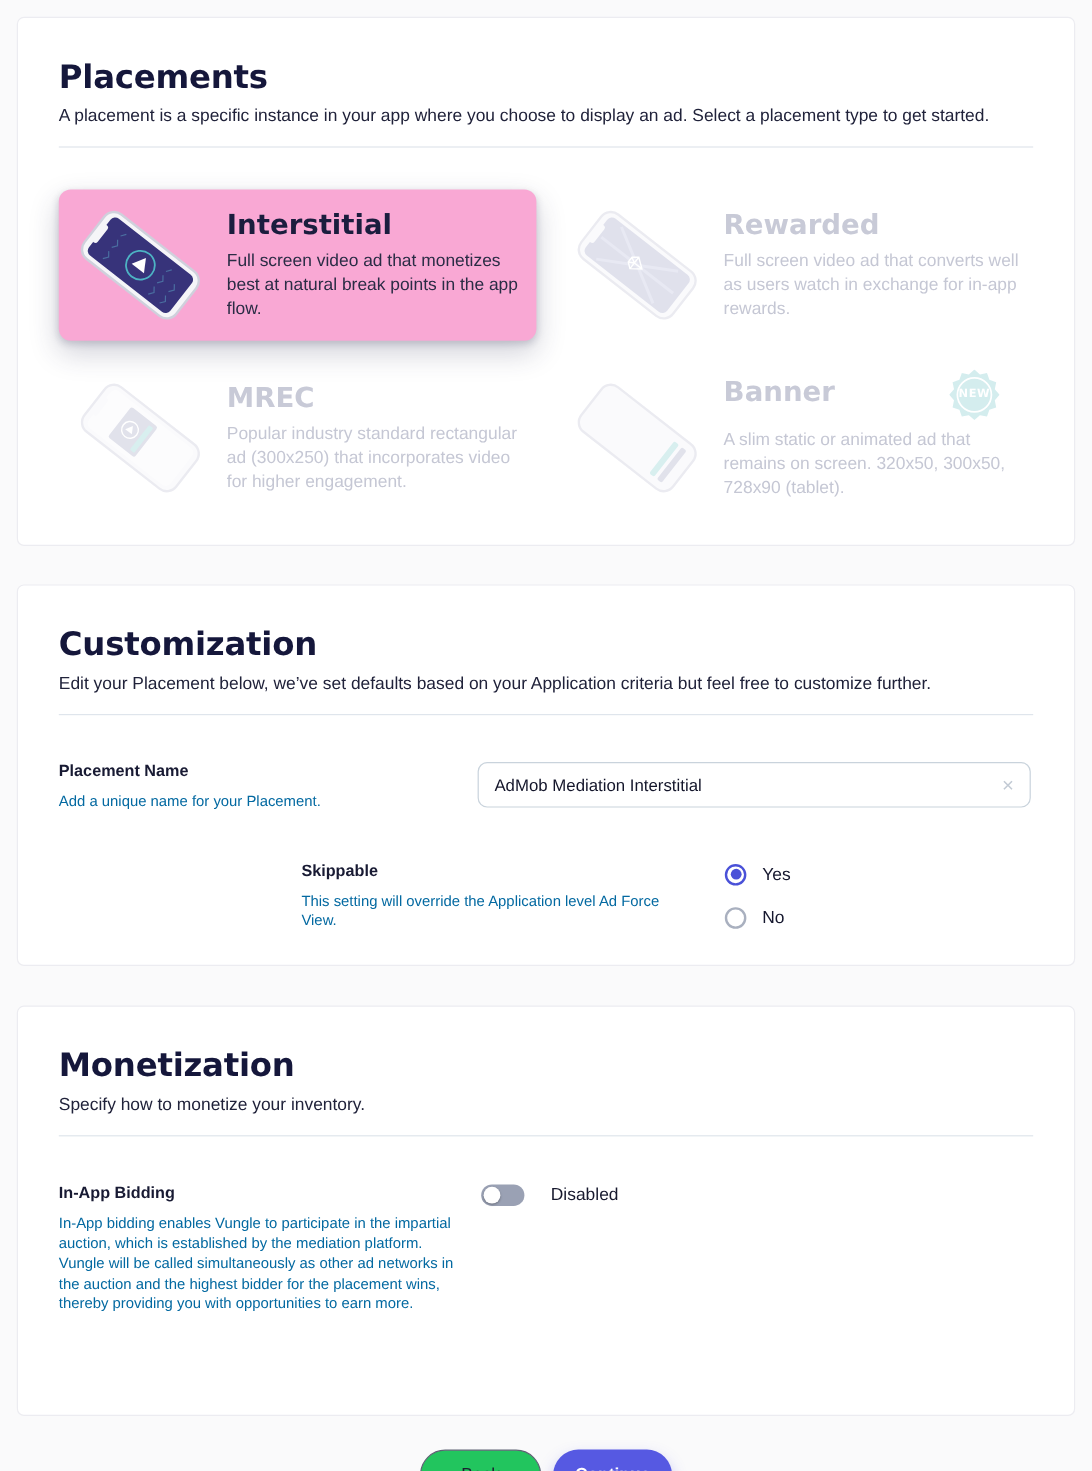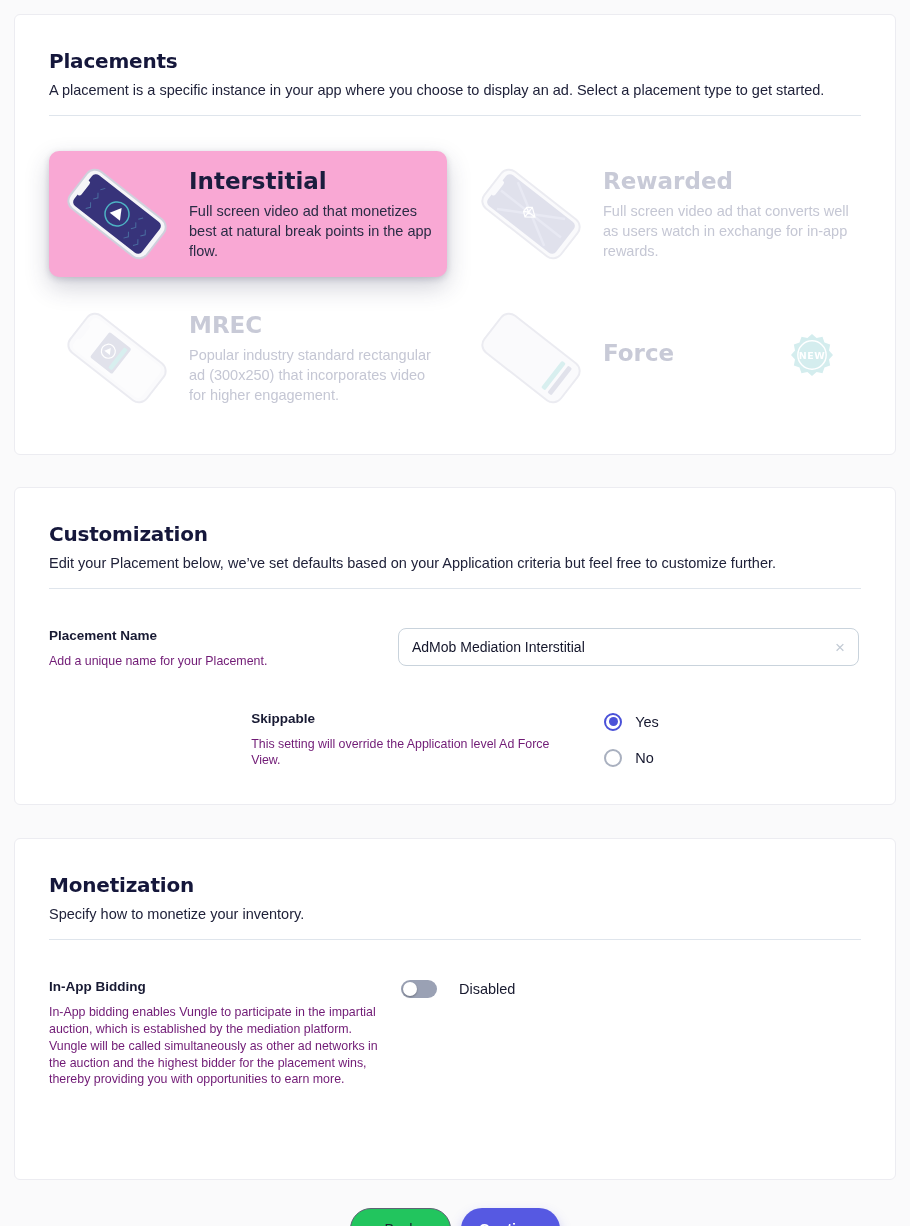--- a/index.html
+++ b/index.html
@@ -16,21 +16,21 @@
     border:1px solid #ececf1;
     border-radius:6px;
     margin:0 14px;
     padding:34px 34px 0 34px;
   }
   .card-1 { margin-top:14px; height:441px; }
   .card-2 { margin-top:32px; height:318px; }
   .card-3 { margin-top:33px; height:342px; }
   .section-title {
     font-family:"DejaVu Sans", sans-serif;
-    font-size:20px;
+    font-size:27px;
     font-weight:700;
     color:#15173b;
     letter-spacing:-0.2px;
   }
   .section-subtitle {
     margin-top:9px;
     font-size:14.5px;
     color:#20223a;
   }
   .divider { border-top:1px solid #dfe5ec; margin-top:17px; }
@@ -88,21 +88,21 @@
     font-size:9.5px; font-weight:700; color:#ffffff; letter-spacing:0.5px;
   }
 
   
   .form-row { display:flex; align-items:flex-start; }
   .row-1 { margin-top:39px; }
   .row-2 { margin-top:41px;justify-content:center; }
   .row-3 { margin-top:39px; }
   .form-left { width:349px; flex:none; padding-right:20px; }
   .field-label { font-size:13.5px; font-weight:700; color:#181a33; }
-  .field-help  { margin-top:10px; font-size:12.4px; line-height:1.33; color:#701a75; max-width:318px; }
+  .field-help  { margin-top:10px; font-size:12.4px; line-height:1.33; color:#0369a1; max-width:318px; }
   .field-help.wide { max-width:332px; line-height:1.36; }
 
   .text-input {
     width:461px; height:38px;
     border:1px solid #c9d3dc; border-radius:8px;
     background:#ffffff;
     display:flex; align-items:center;
     padding:5px 13px;
   }
   .text-input input {
@@ -228,29 +228,30 @@
         <svg width="50" height="100" viewBox="0 0 50 100">
           <rect x="1.5" y="1.5" width="47" height="97" rx="10" fill="#f7f7fa" stroke="#dbdce6" stroke-width="2"></rect>
           <rect x="5.5" y="7" width="39" height="86" rx="5" fill="#f6f7fb"></rect>
           <rect x="16" y="5" width="18" height="5" rx="2.5" fill="#f7f7fa"></rect>
           <rect x="8" y="76" width="34" height="5" rx="1.5" fill="#b9e2e3"></rect>
           <rect x="8" y="84" width="34" height="5" rx="1.5" fill="#c9cbdc"></rect>
         </svg>
       </div>
       <div class="type-text">
         <div class="type-title">
-          <span>Force</span>
+          <span>Banner</span>
           <span class="new-badge">
             <svg width="42" height="42" viewBox="0 0 40 40">
               <polygon fill="#cdeaec" points="40,20 36.2,24.4 37.3,30 31.9,31.9 30,37.3 24.4,36.2 20,40 15.6,36.2 10,37.3 8.1,31.9 2.7,30 3.8,24.4 0,20 3.8,15.6 2.7,10 8.1,8.1 10,2.7 15.6,3.8 20,0 24.4,3.8 30,2.7 31.9,8.1 37.3,10 36.2,15.6"></polygon>
               <circle cx="20" cy="20" r="13.5" fill="none" stroke="#ffffff" stroke-width="1.4"></circle>
             </svg>
             <span class="new-badge-label">NEW</span>
           </span>
         </div>
+        <div class="type-desc">A slim static or animated ad that remains on screen. 320x50, 300x50, 728x90 (tablet).</div>
       </div>
     </div>
 
   </div>
 </section>
 
 <section class="card card-2">
   <h1 class="section-title">Customization</h1>
   <p class="section-subtitle">Edit your Placement below, we’ve set defaults based on your Application criteria but feel free to customize further.</p>
   <div class="divider"></div>

